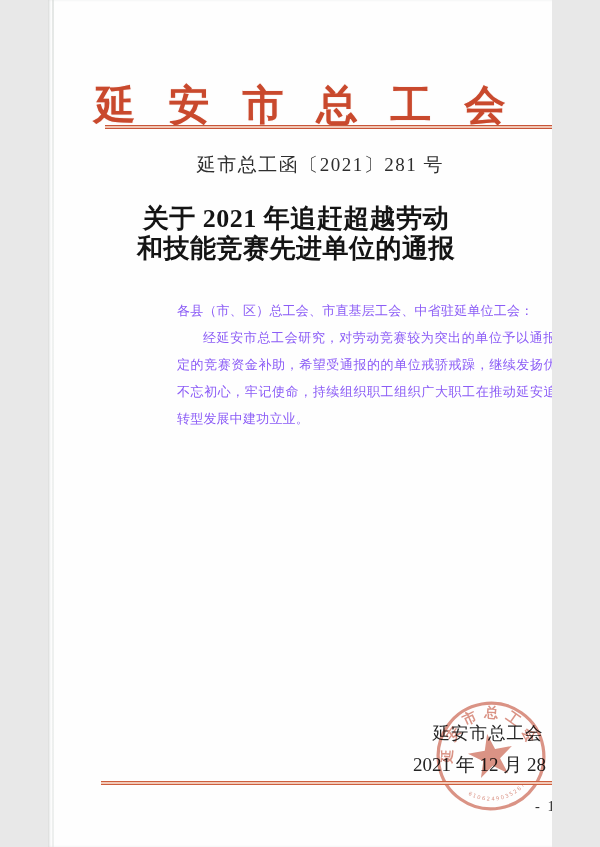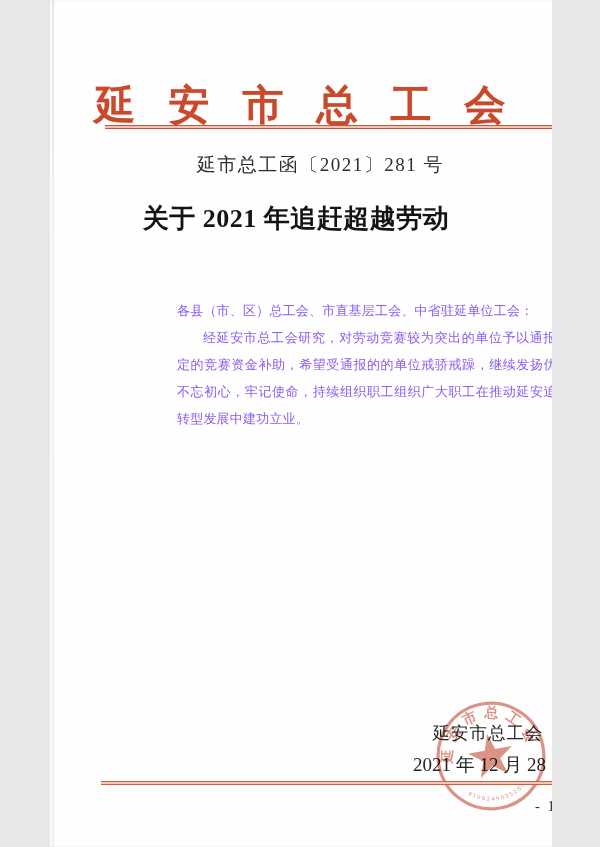--- a/index.html
+++ b/index.html
@@ -126,20 +126,21 @@
   <div class="scan-edge"></div>
 
   <div class="org-header">延安市总工会</div>
 
   <div class="header-rule"></div>
 
   <div class="doc-number">延市总工函〔2021〕281 号</div>
 
   <div class="doc-title">
     <div>关于 2021 年追赶超越劳动</div>
+    <div>和技能竞赛先进单位的通报</div>
   </div>
 
   <div class="body-text">
     <p>各县（市、区）总工会、市直基层工会、中省驻延单位工会：</p>
     <p class="indent">经延安市总工会研究，对劳动竞赛较为突出的单位予以通报和给予一定的竞赛资金补助，希望受通报的的单位戒骄戒躁，继续发扬优良作风，不忘初心，牢记使命，持续组织职工组织广大职工在推动延安追赶超越、转型发展中建功立业。</p>
   </div>
 
   <div class="signature">
     <div class="sig-org">延安市总工会</div>
     <div class="sig-date">2021 年 12 月 28 日</div>

